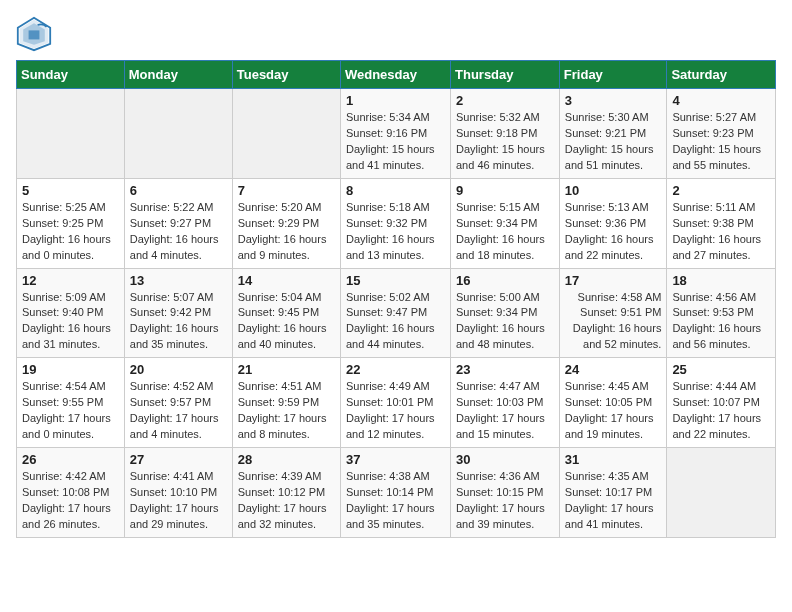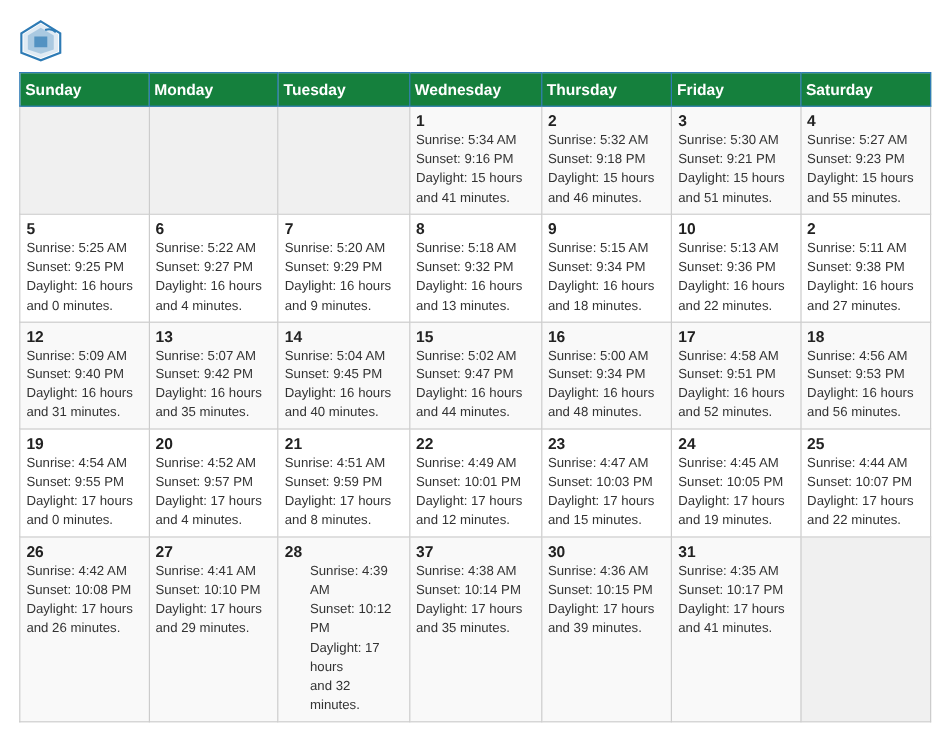--- a/index.html
+++ b/index.html
@@ -233,21 +233,21 @@
         </td>
         <td>
           <span class="day-number">16</span>
           <div class="day-info" style="white-space: pre-line;">Sunrise: 5:00 AM
 Sunset: 9:34 PM
 Daylight: 16 hours
 and 48 minutes.</div>
         </td>
         <td>
           <span class="day-number">17</span>
-          <div class="day-info" style="white-space: pre-line;">Sunrise: 4:58 AM
+          <div class="day-info" style="white-space: pre-line; text-align: right;">Sunrise: 4:58 AM
 Sunset: 9:51 PM
 Daylight: 16 hours
 and 52 minutes.</div>
         </td>
         <td>
           <span class="day-number">18</span>
           <div class="day-info" style="white-space: pre-line;">Sunrise: 4:56 AM
 Sunset: 9:53 PM
 Daylight: 16 hours
 and 56 minutes.</div>
@@ -314,21 +314,21 @@
         </td>
         <td>
           <span class="day-number">27</span>
           <div class="day-info" style="white-space: pre-line;">Sunrise: 4:41 AM
 Sunset: 10:10 PM
 Daylight: 17 hours
 and 29 minutes.</div>
         </td>
         <td>
           <span class="day-number">28</span>
-          <div class="day-info" style="white-space: pre-line; margin-left: 21px;">Sunrise: 4:39 AM
+          <div class="day-info" style="white-space: pre-line;">Sunrise: 4:39 AM
 Sunset: 10:12 PM
 Daylight: 17 hours
 and 32 minutes.</div>
         </td>
         <td>
           <span class="day-number">37</span>
           <div class="day-info" style="white-space: pre-line;">Sunrise: 4:38 AM
 Sunset: 10:14 PM
 Daylight: 17 hours
 and 35 minutes.</div>

